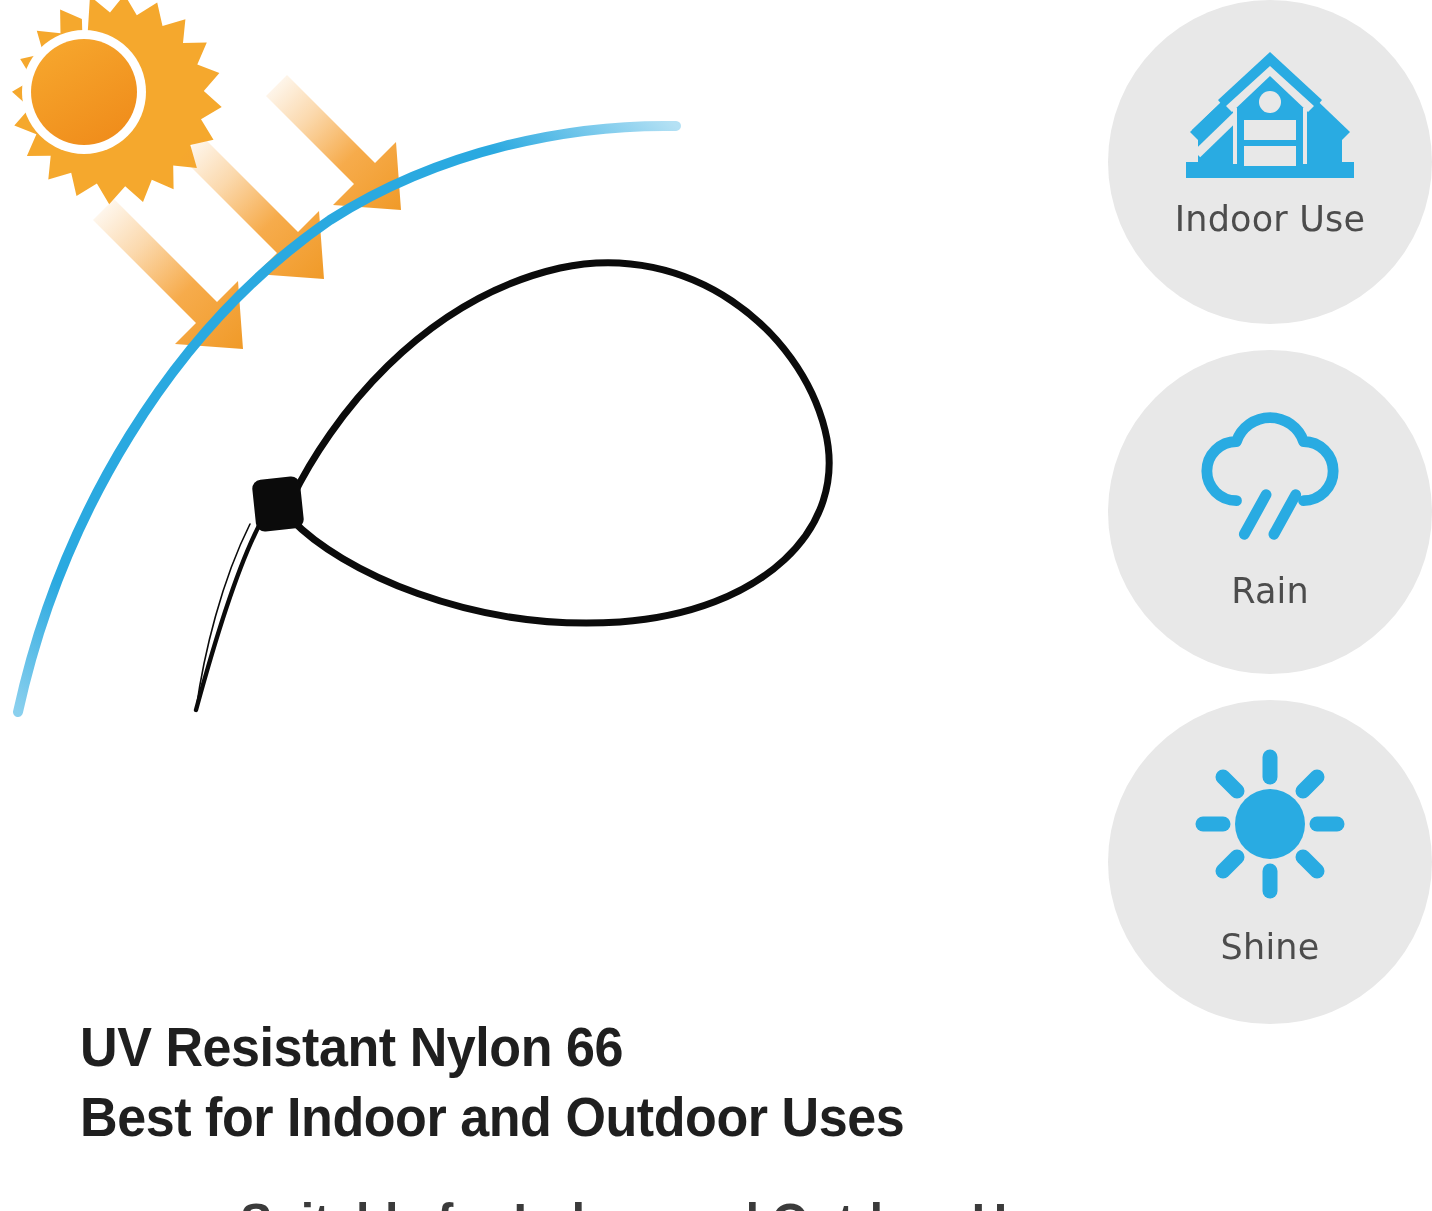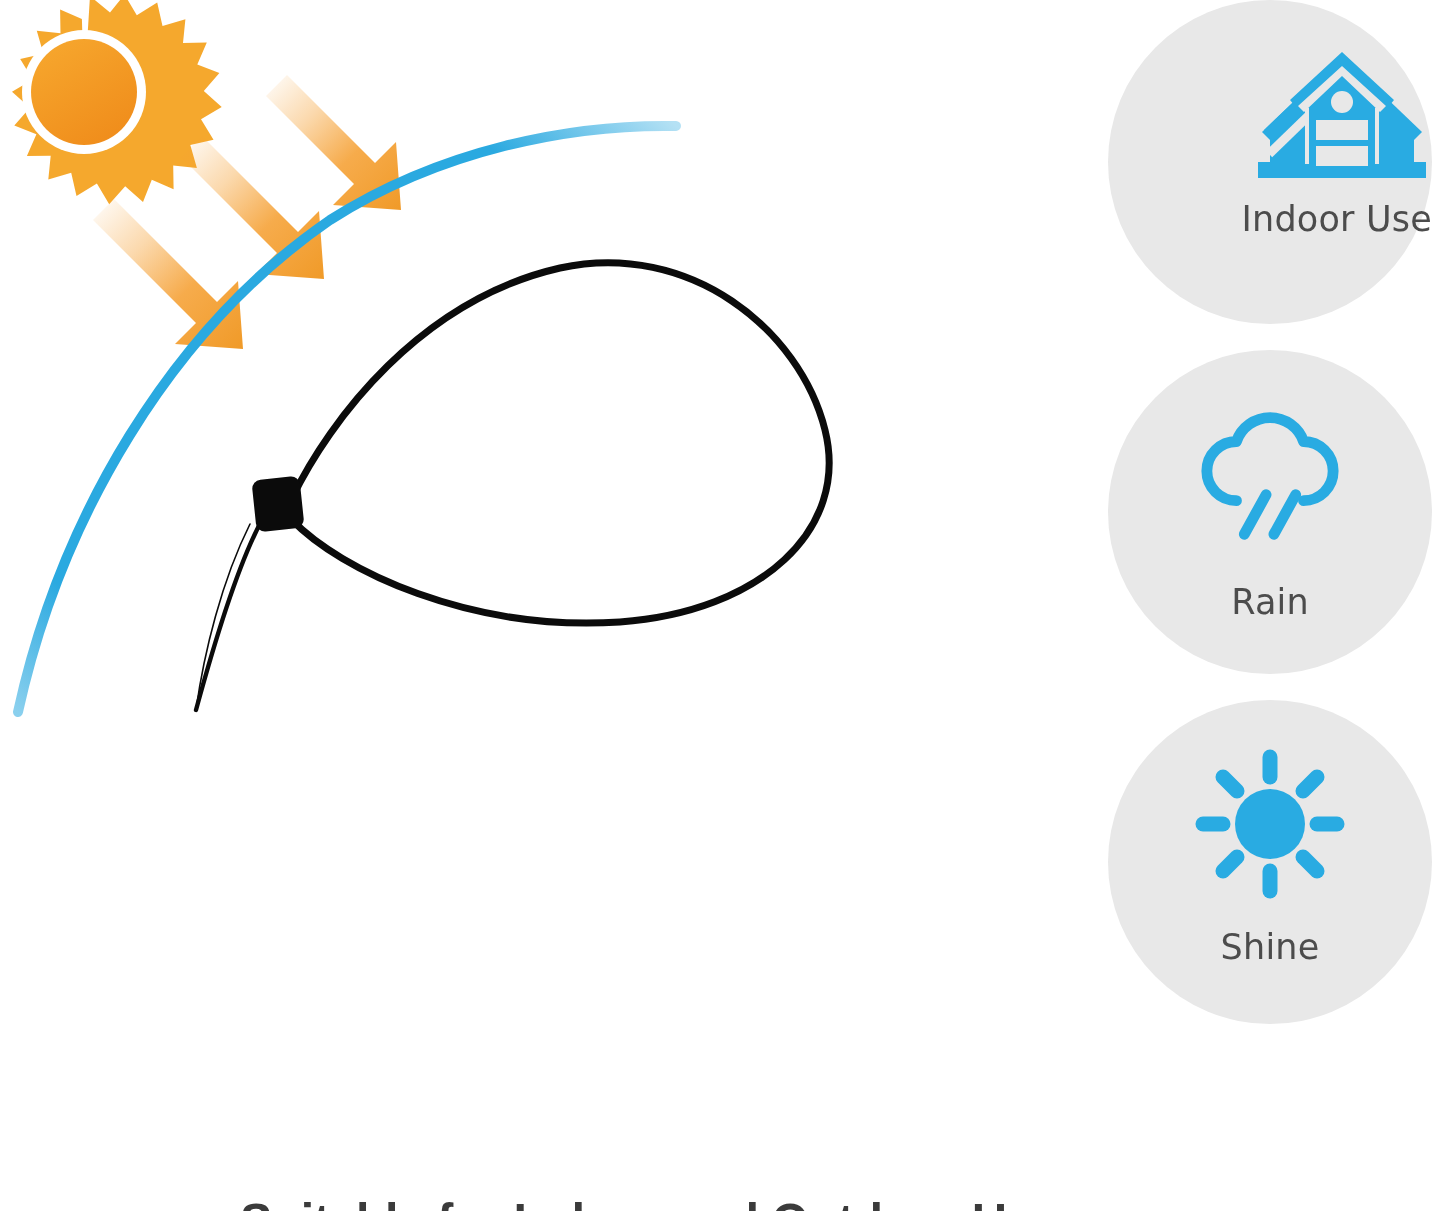--- a/index.html
+++ b/index.html
@@ -40,21 +40,21 @@
     left: 0;
     width: 324px;
     height: 324px;
     border-radius: 50%;
     background: #e8e8e8;
     display: flex;
     flex-direction: column;
     align-items: center;
     justify-content: flex-start;
   }
-  #badge-0 { top: 0px; align-items: flex-end; }
+  #badge-0 { top: 0px; }
   #badge-1 { top: 350px; }
   #badge-2 { top: 700px; }
 
   .badge-icon {
     margin-top: 42px;
     width: 180px;
     height: 150px;
     display: block;
   }
   #badge-1 .badge-icon { margin-top: 52px; height: 148px; }
@@ -63,21 +63,21 @@
   .badge-label {
     margin-top: 8px;
     font-size: 35px;
     line-height: 1.1;
     color: #4c4c4c;
     font-family: "DejaVu Sans", sans-serif;
     letter-spacing: 0.2px;
     text-align: center;
     white-space: nowrap;
   }
-  #badge-1 .badge-label { margin-top: 33px; }
+  #badge-1 .badge-label { margin-top: 22px; }
   #badge-2 .badge-label { margin-top: 28px; }
 
   
   #headline {
     position: absolute;
     left: 80px;
     top: 1012px;
     width: 1000px;
   }
   .headline-line {
@@ -224,17 +224,21 @@
           <line x1="123" y1="108" x2="137" y2="122"></line>
           <line x1="137" y1="28" x2="123" y2="42"></line>
           <line x1="57" y1="108" x2="43" y2="122"></line>
         </g>
       </svg>
       <div class="badge-label">Shine</div>
     </div>
 
   </div>
 
+  <div id="headline">
+    <div class="headline-line">UV Resistant Nylon 66</div>
+    <div class="headline-line">Best for Indoor and Outdoor Uses</div>
+  </div>
   <div id="headline-clipped">
     <div class="headline-line">Suitable for Indoor and Outdoor Uses</div>
   </div>
 
 </div>
 
 </body></html>

